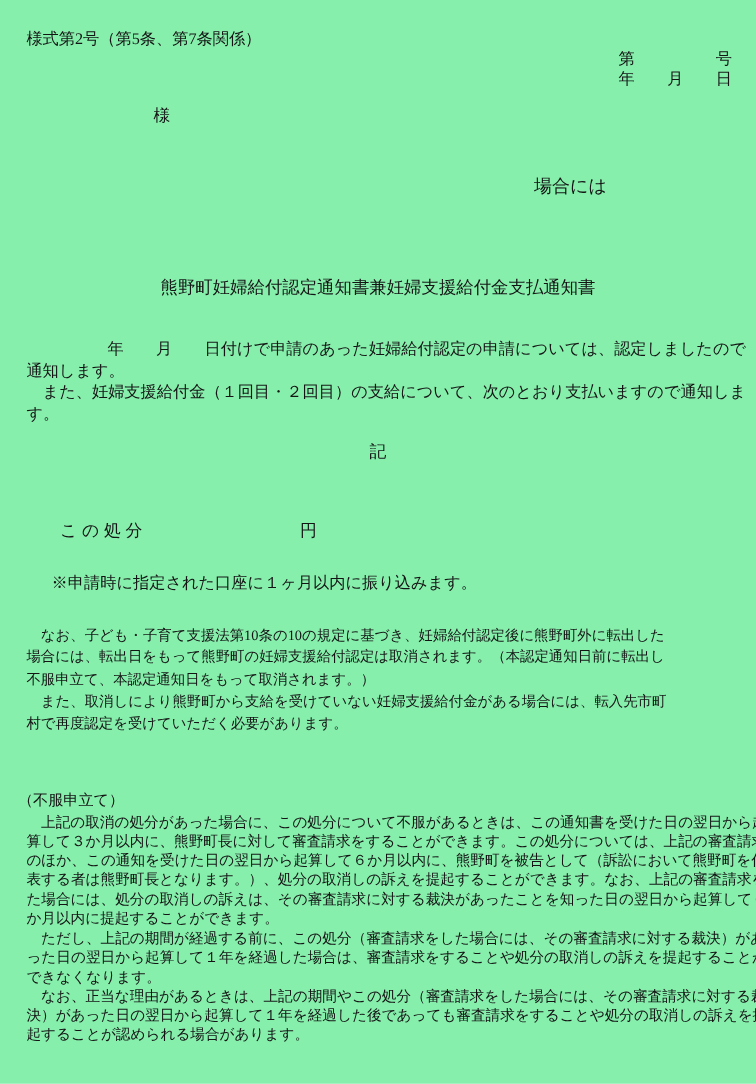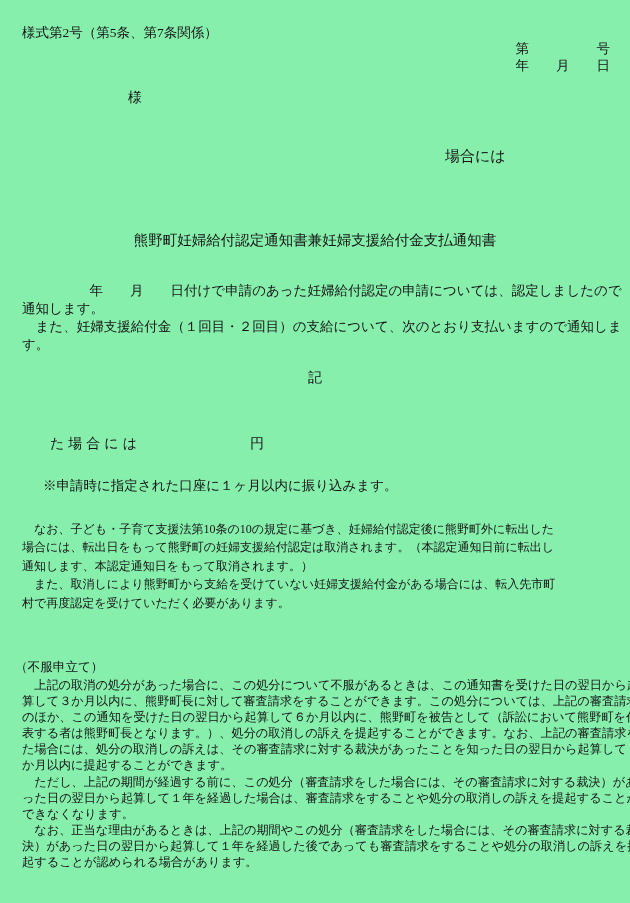--- a/index.html
+++ b/index.html
@@ -50,30 +50,30 @@
   </div>
 
   <div class="body2">
     <div class="line">　また、妊婦支援給付金（１回目・２回目）の支給について、次のとおり支払いますので通知しま</div>
     <div class="line">す。</div>
   </div>
 
   <div class="ki">記</div>
 
   <div class="payment-row">
-    <span class="payment-label">た場合には</span>
+    <span class="payment-label">この処分</span>
     <span class="payment-unit">円</span>
   </div>
 
   <div class="payment-note">※申請時に指定された口座に１ヶ月以内に振り込みます。</div>
 
   <div class="notice">
     <div class="line">　なお、子ども・子育て支援法第10条の10の規定に基づき、妊婦給付認定後に熊野町外に転出した</div>
     <div class="line">場合には、転出日をもって熊野町の妊婦支援給付認定は取消されます。（本認定通知日前に転出し</div>
-    <div class="line">通知します、本認定通知日をもって取消されます。）</div>
+    <div class="line">不服申立て、本認定通知日をもって取消されます。）</div>
     <div class="line">　また、取消しにより熊野町から支給を受けていない妊婦支援給付金がある場合には、転入先市町</div>
     <div class="line">村で再度認定を受けていただく必要があります。</div>
   </div>
 
   <div class="appeal-heading">（不服申立て）</div>
 
   <div class="appeal">
     <div class="line">　上記の取消の処分があった場合に、この処分について不服があるときは、この通知書を受けた日の翌日から起</div>
     <div class="line">算して３か月以内に、熊野町長に対して審査請求をすることができます。この処分については、上記の審査請求</div>
     <div class="line">のほか、この通知を受けた日の翌日から起算して６か月以内に、熊野町を被告として（訴訟において熊野町を代</div>

